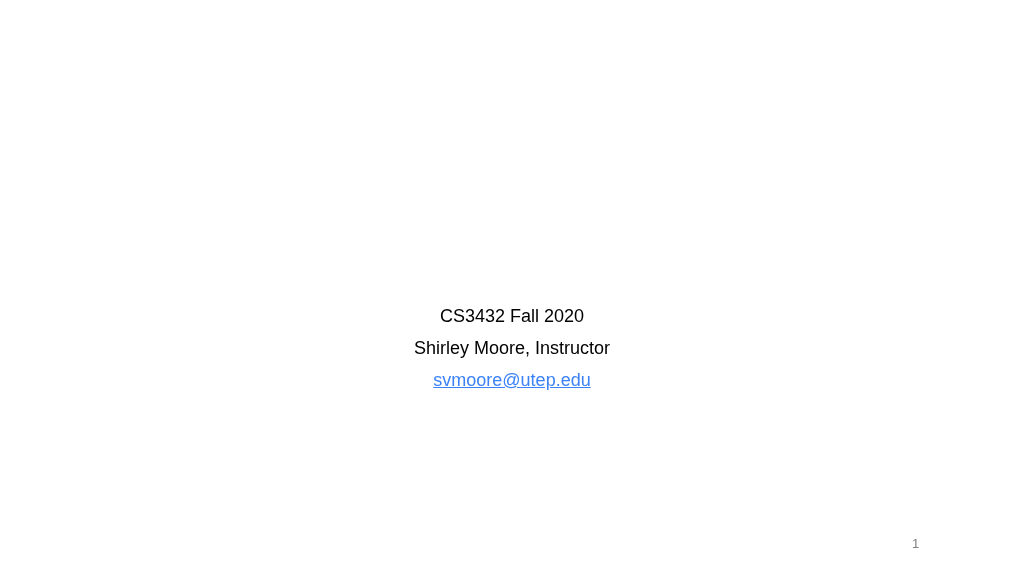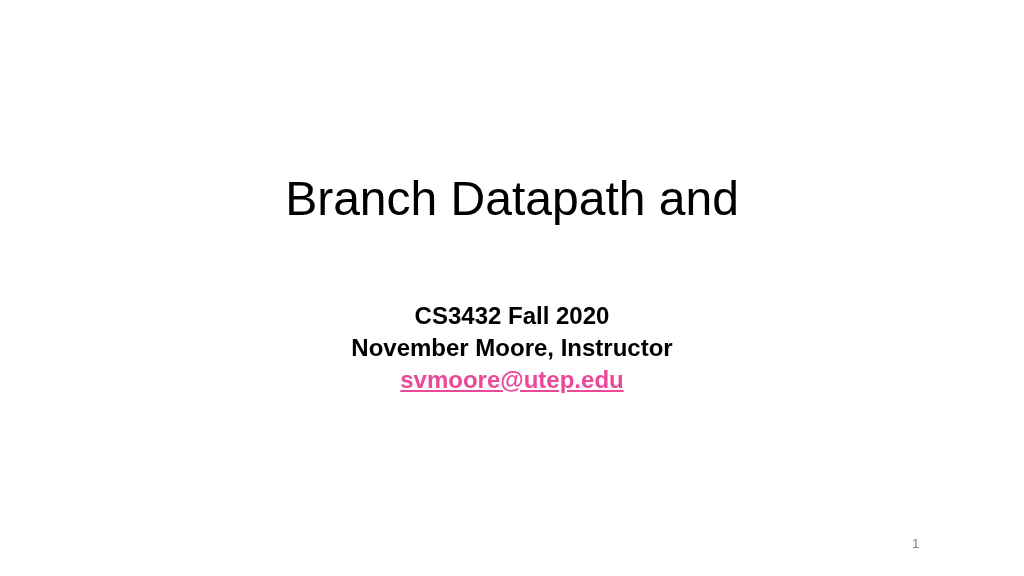--- a/index.html
+++ b/index.html
@@ -35,50 +35,49 @@
     letter-spacing: 0px;
   }
   .subtitle-block {
     position: absolute;
     left: 128px;
     top: 300px;
     width: 768px;
     text-align: center;
   }
   .subtitle-line {
-    font-size: 24px;
+    font-size: 18px;
     line-height: 32px;
-    font-weight: 700;
+    font-weight: 400;
     color: #000000;
   }
   .subtitle-link {
-    color: #ec4899;
+    color: #3b82f6;
     text-decoration: underline;
     cursor: pointer;
   }
   .slide-number {
     position: absolute;
     left: 912px;
     top: 536px;
     width: 60px;
     text-align: left;
     font-size: 13px;
     color: #808080;
   }
 </style>
 </head>
 <body>
 
 <div class="slide">
 
   <div class="title-block">
-    <div class="title-line">Branch Datapath and</div>
   </div>
 
   <div class="subtitle-block">
     <div class="subtitle-line">CS3432 Fall 2020</div>
-    <div class="subtitle-line">November Moore, Instructor</div>
+    <div class="subtitle-line">Shirley Moore, Instructor</div>
     <div class="subtitle-line"><span class="subtitle-link">svmoore@utep.edu</span></div>
   </div>
 
   <div class="slide-number">1</div>
 
 </div>
 
 </body></html>

